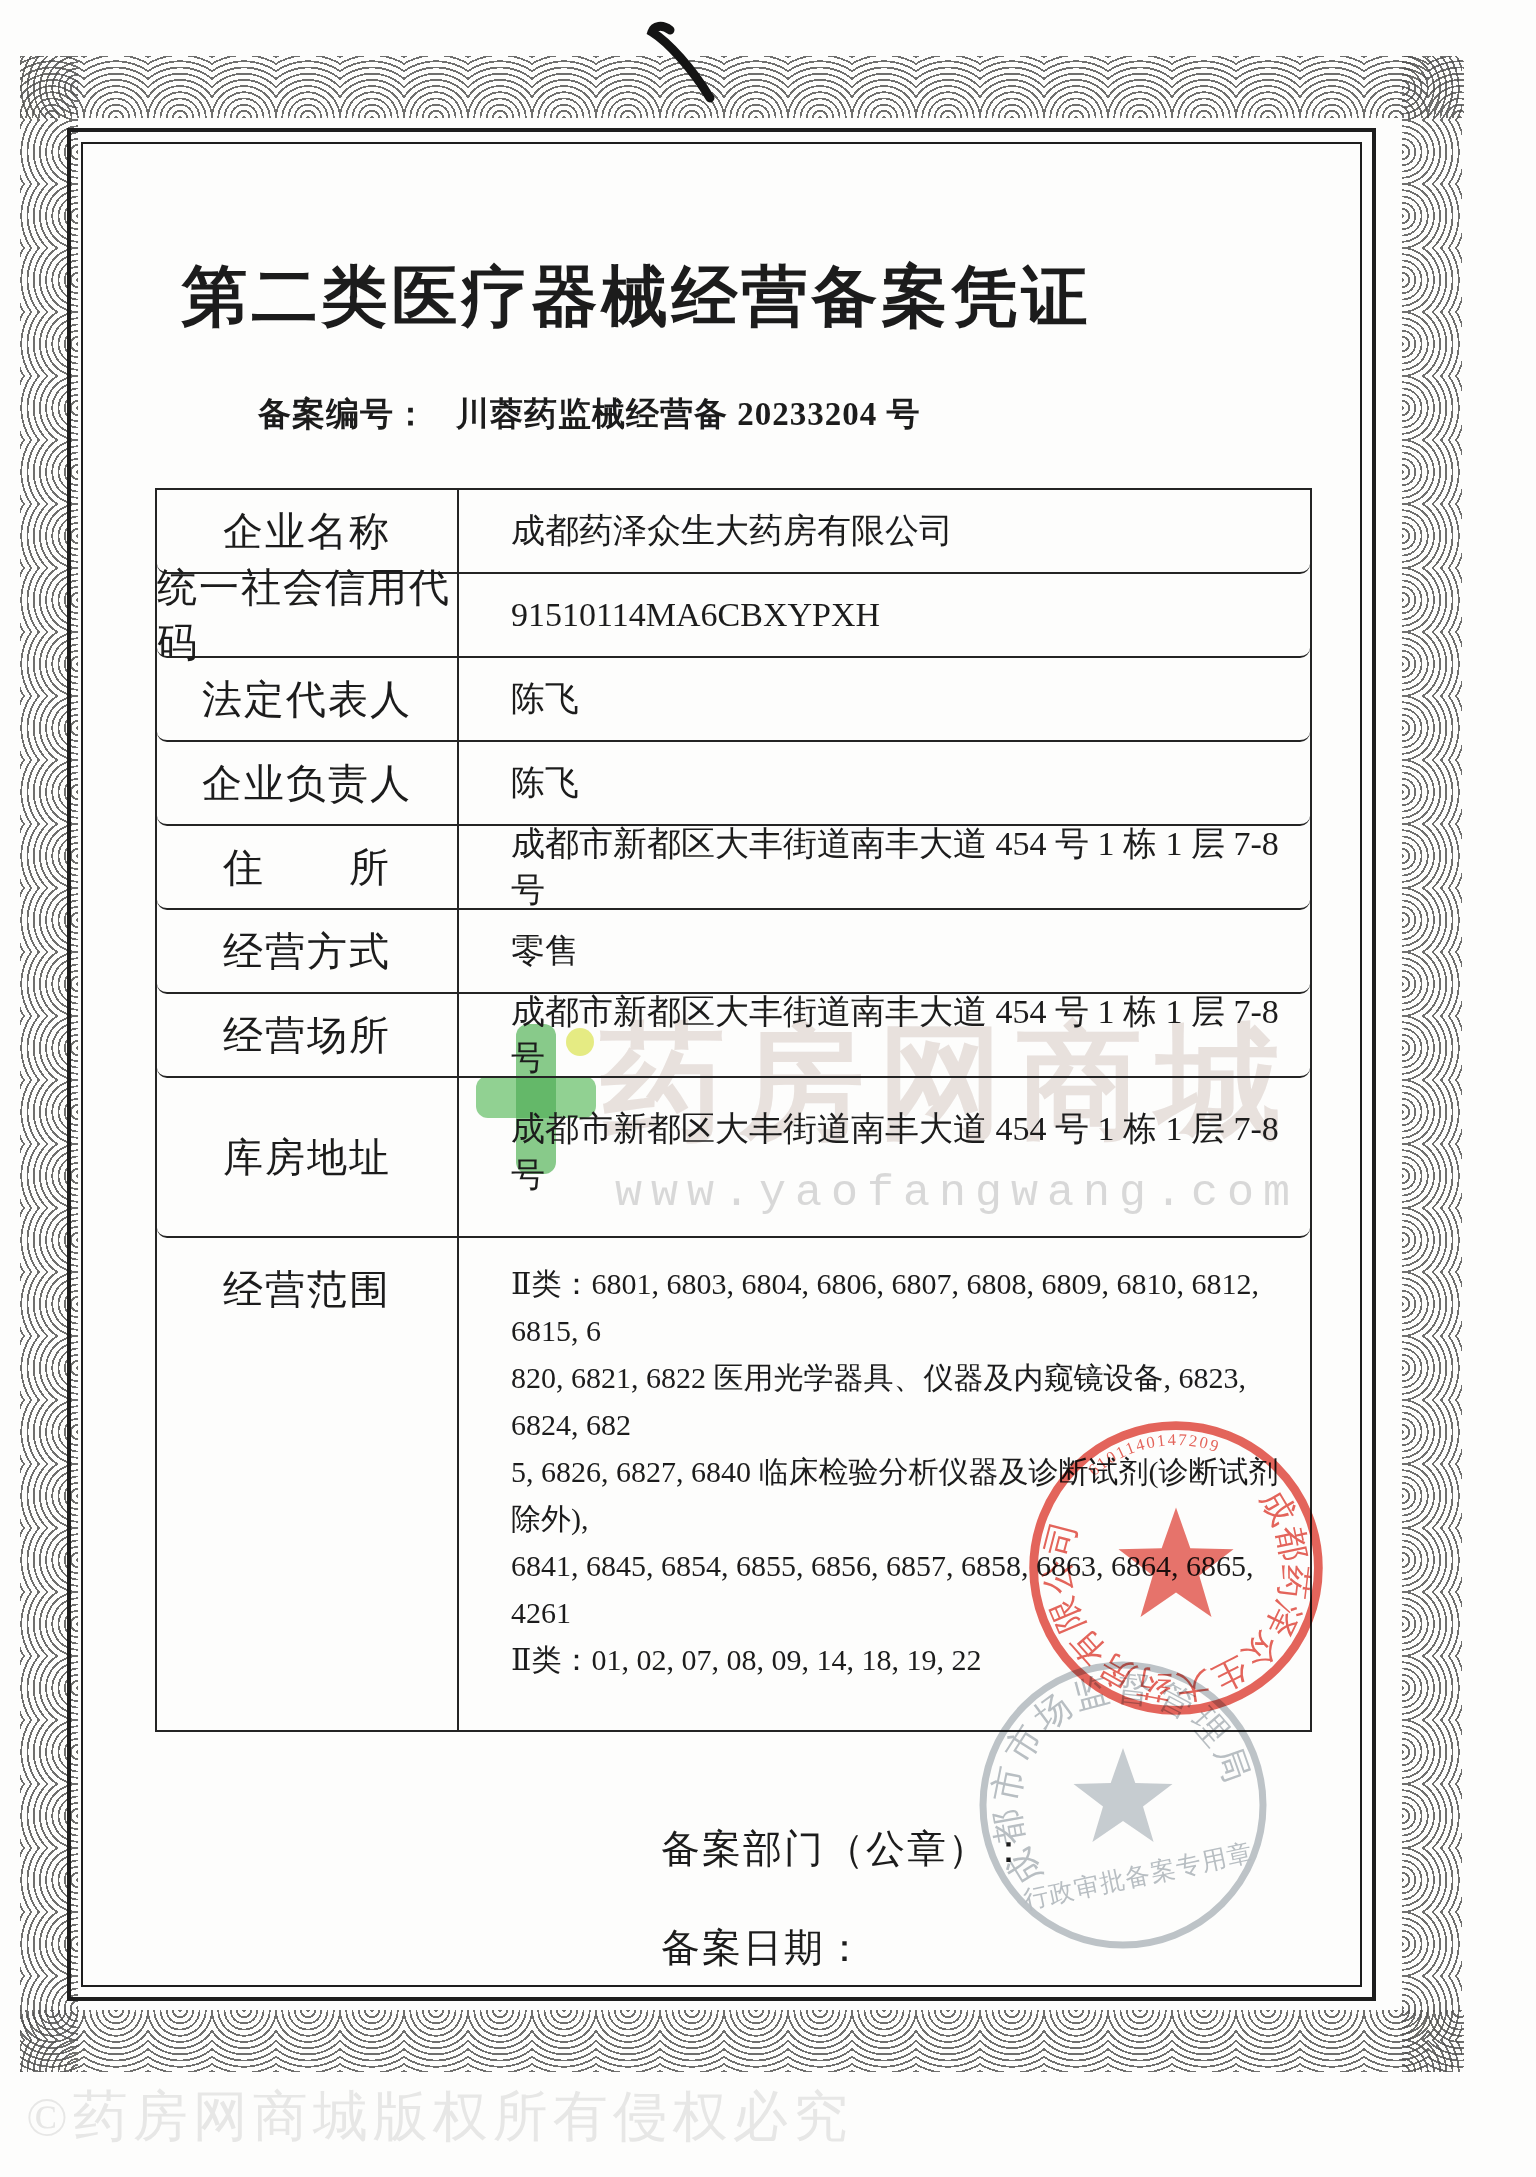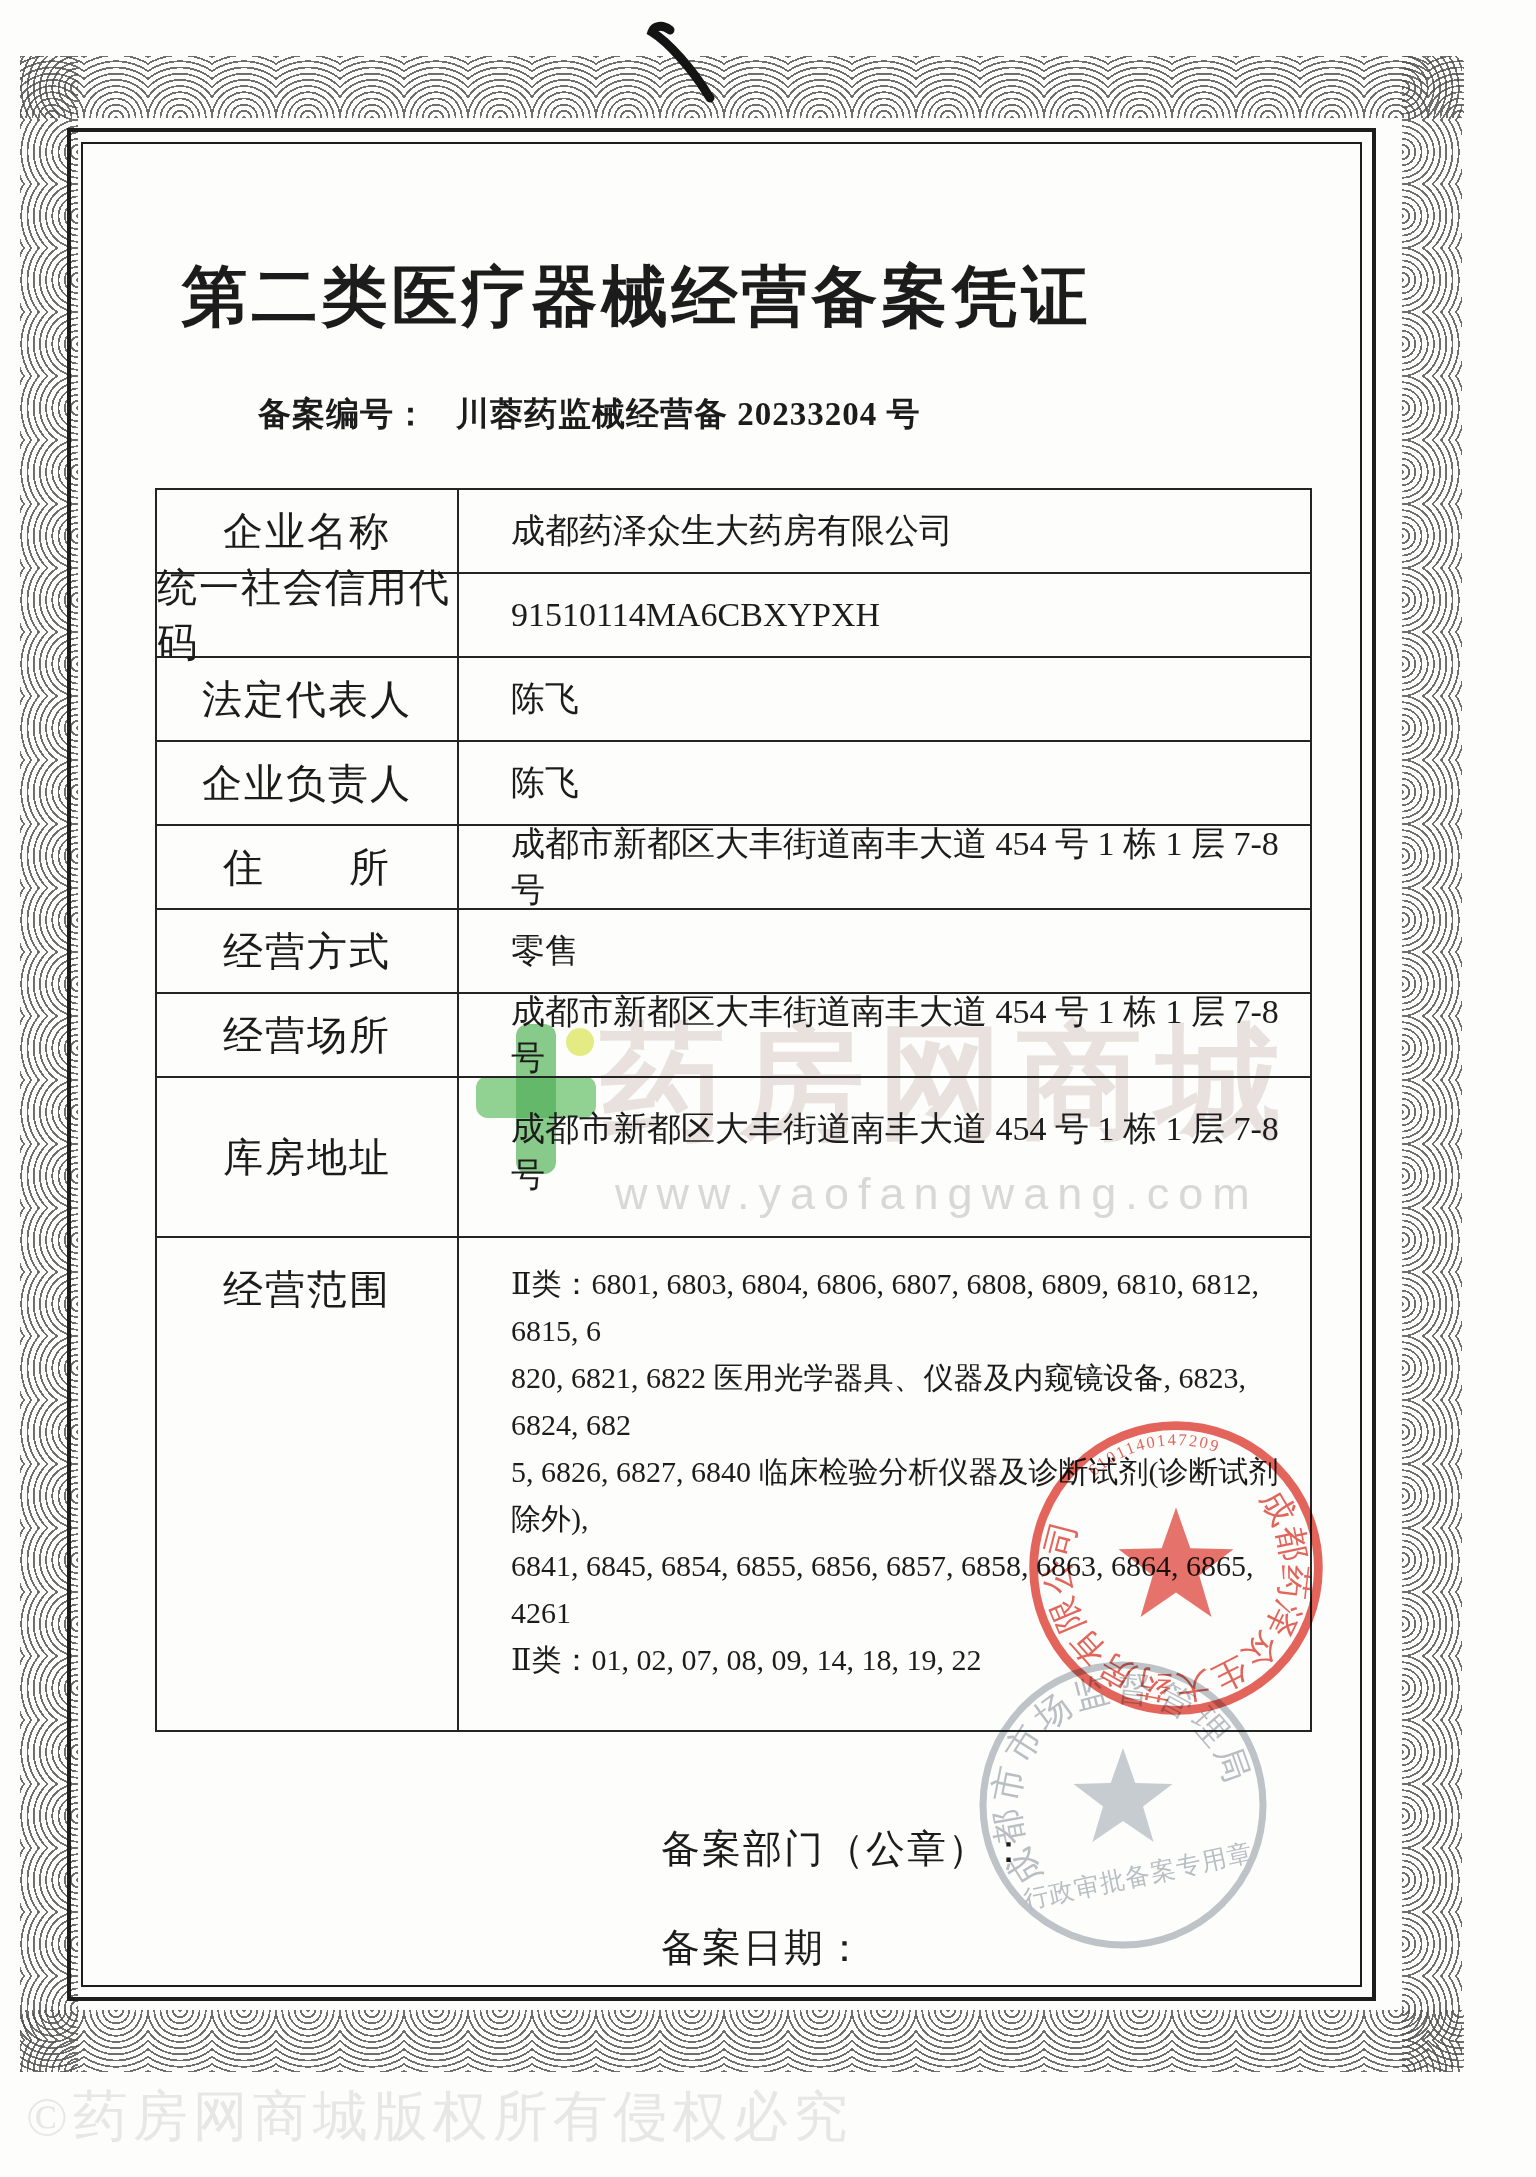--- a/index.html
+++ b/index.html
@@ -24,40 +24,40 @@
   
   .frame-outer{position:absolute;left:67px;top:128px;width:1309px;height:1873px;border:4px solid #1d1d1d;box-sizing:border-box;}
   .frame-inner{position:absolute;left:81px;top:142px;width:1281px;height:1845px;border:2.5px solid #1d1d1d;box-sizing:border-box;}
   
   .title{position:absolute;left:67px;top:252px;width:1139px;text-align:center;
     font-size:66px;font-weight:bold;letter-spacing:4px;}
   .filing{position:absolute;left:258px;top:392px;font-size:33px;letter-spacing:1px;font-weight:bold;}
   .filing .flabel{margin-right:28px;}
   
   .cert-table{position:absolute;left:155px;top:488px;width:1157px;border:2.5px solid #242424;box-sizing:border-box;background:transparent;}
-  .trow{display:flex;border-bottom:2px solid #242424;box-sizing:border-box;}
+  .trow{display:flex;border-bottom:2px solid #242424;box-sizing:border-box;border-radius:10px;}
   .trow:last-child{border-bottom:none;}
   .trow.h84{height:84px;}
   .trow.h132{height:160px;}
   .trow.h492{height:492px;}
   .tlabel{width:302px;flex:0 0 302px;border-right:2px solid #242424;box-sizing:border-box;
     display:flex;align-items:center;justify-content:center;font-size:40px;letter-spacing:2px;}
   .tvalue{flex:1;display:flex;align-items:center;padding-left:52px;font-size:34px;box-sizing:border-box;}
   .tlabel.topalign{align-items:flex-start;padding-top:24px;}
   .tvalue.scope{display:block;padding-top:22px;padding-right:18px;font-size:30px;line-height:47px;}
   .tvalue.kufang{align-items:flex-start;padding-top:28px;}
   
   .dept-line{position:absolute;left:661px;top:1822px;font-size:39px;letter-spacing:2px;}
   .date-line{position:absolute;left:661px;top:1921px;font-size:39px;letter-spacing:2px;}
   .date-value{position:absolute;left:878px;top:1912px;font-size:37px;letter-spacing:1px;}
   
   .wm-brand{position:absolute;left:600px;top:1000px;font-size:125px;font-weight:bold;letter-spacing:14px;
     color:rgba(203,186,179,0.42);white-space:nowrap;}
   .wm-url{position:absolute;left:615px;top:1168px;font-size:45px;letter-spacing:9px;
-    color:rgba(185,185,185,0.55);font-family:Liberation Sans, sans-serif;white-space:nowrap;}
+    color:rgba(185,185,185,0.55);font-family:Liberation Mono, monospace;white-space:nowrap;}
   .wm-copy{position:absolute;left:26px;top:2080px;font-size:55px;letter-spacing:5px;
     color:rgba(145,145,145,0.20);white-space:nowrap;}
   .wm-cross{position:absolute;left:468px;top:1014px;}
   
   .stamp{position:absolute;mix-blend-mode:multiply;}
   .stamp-gray{left:968px;top:1650px;}
   .stamp-red{left:1020px;top:1412px;}
   .penmark{position:absolute;left:640px;top:18px;}
 </style>
 </head>

